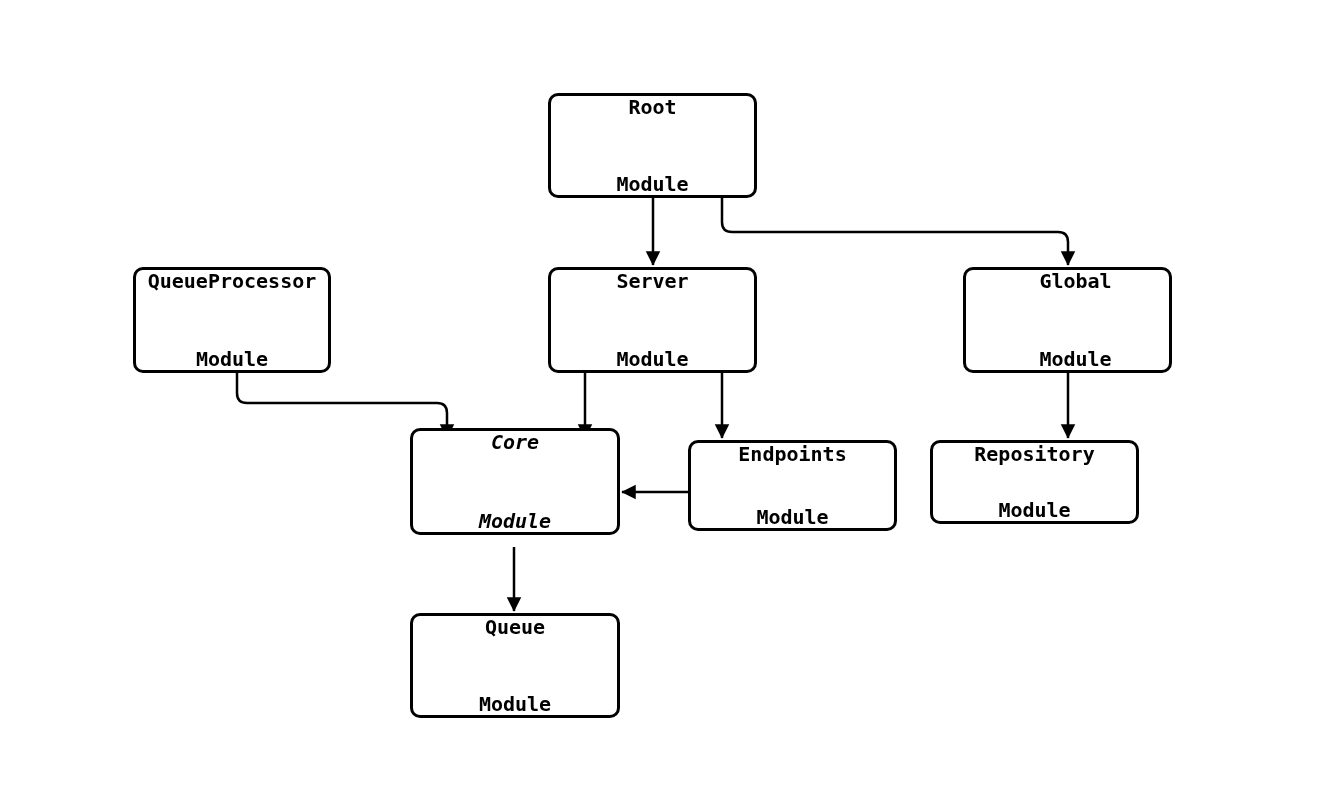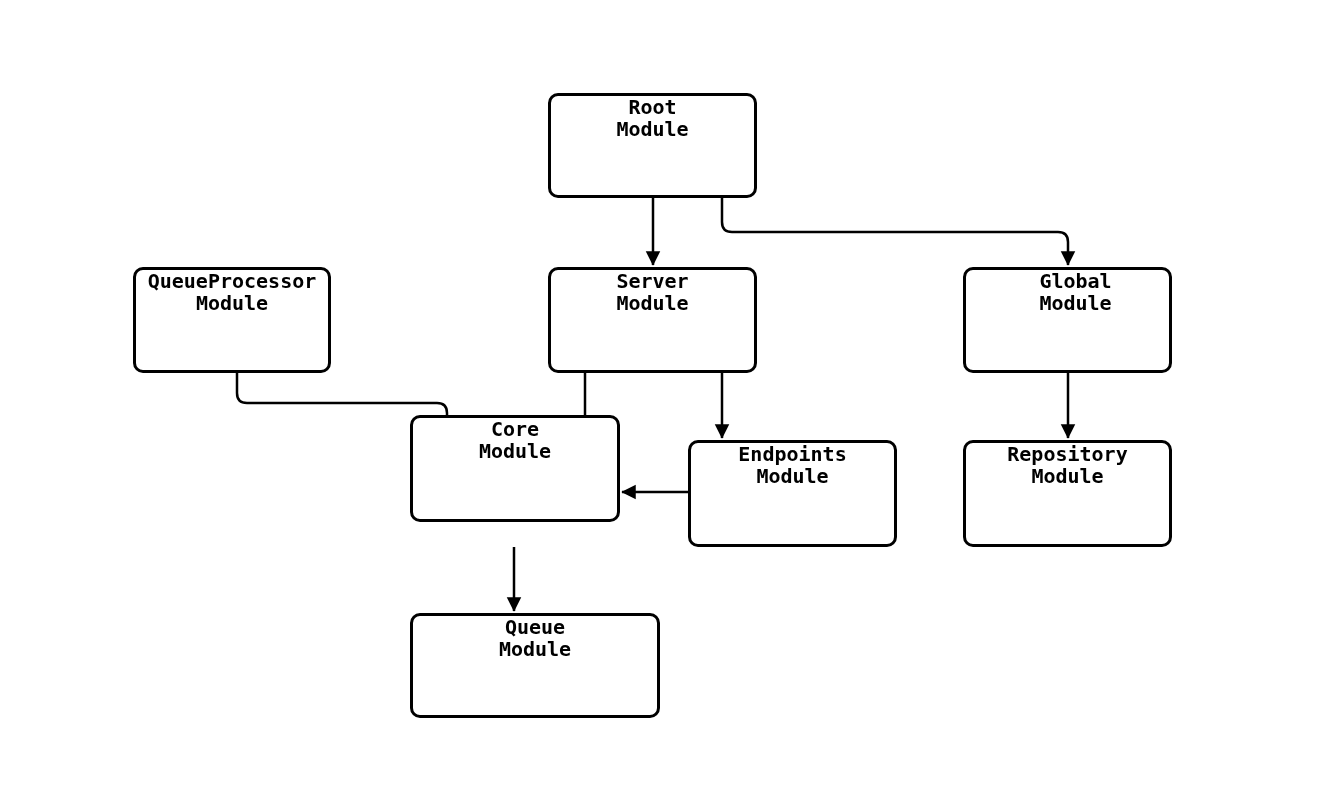--- a/index.html
+++ b/index.html
@@ -29,37 +29,37 @@
   }
   .node {
     position: absolute;
     box-sizing: border-box;
     background: #ffffff;
     border: 3px solid #000000;
     border-radius: 10px;
     display: flex;
     flex-direction: column;
     align-items: center;
-    justify-content: flex-start;
+    justify-content: space-between;
     text-align: center;
     font-weight: bold;
     font-size: 20px;
     line-height: 22px;
     color: #000000;
     letter-spacing: 0;
   }
   
   #node-root          { left: 548px; top: 93px;  width: 209px; height: 105px; }
   #node-queueprocessor{ left: 133px; top: 267px; width: 198px; height: 106px; }
   #node-server        { left: 548px; top: 267px; width: 209px; height: 106px; }
   #node-global        { left: 963px; top: 267px; width: 209px; height: 106px; padding-left: 16px; }
-  #node-core          { left: 410px; top: 415px; width: 210px; height: 107px; }
-  #node-endpoints     { left: 688px; top: 440px; width: 209px; height: 107px; }
-  #node-repository    { left: 963px; top: 440px; width: 209px; height: 107px; }
-  #node-queue         { left: 410px; top: 613px; width: 250px; height: 105px; }
+  #node-core          { left: 410px; top: 428px; width: 210px; height: 107px; font-style: italic; }
+  #node-endpoints     { left: 688px; top: 440px; width: 209px; height: 91px; }
+  #node-repository    { left: 930px; top: 440px; width: 209px; height: 84px; }
+  #node-queue         { left: 410px; top: 613px; width: 210px; height: 105px; }
 </style>
 </head>
 <body>
 
 <div id="canvas">
 
   <svg id="edge-layer" viewBox="0 0 1337 809" xmlns="http://www.w3.org/2000/svg">
     <defs>
       <marker id="arrowhead" viewBox="0 0 10 10" refX="9.5" refY="5" markerWidth="5.8" markerHeight="9.5" orient="auto-start-reverse">
         <path d="M0 0 L10 5 L0 10 z" fill="#000000"></path>

